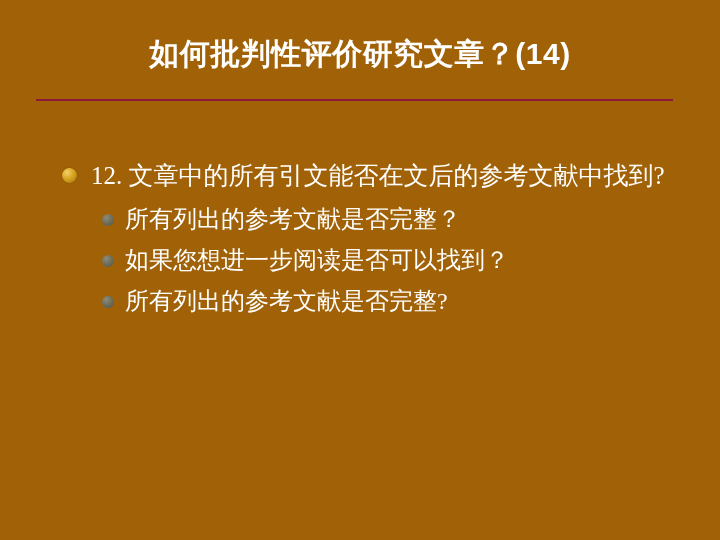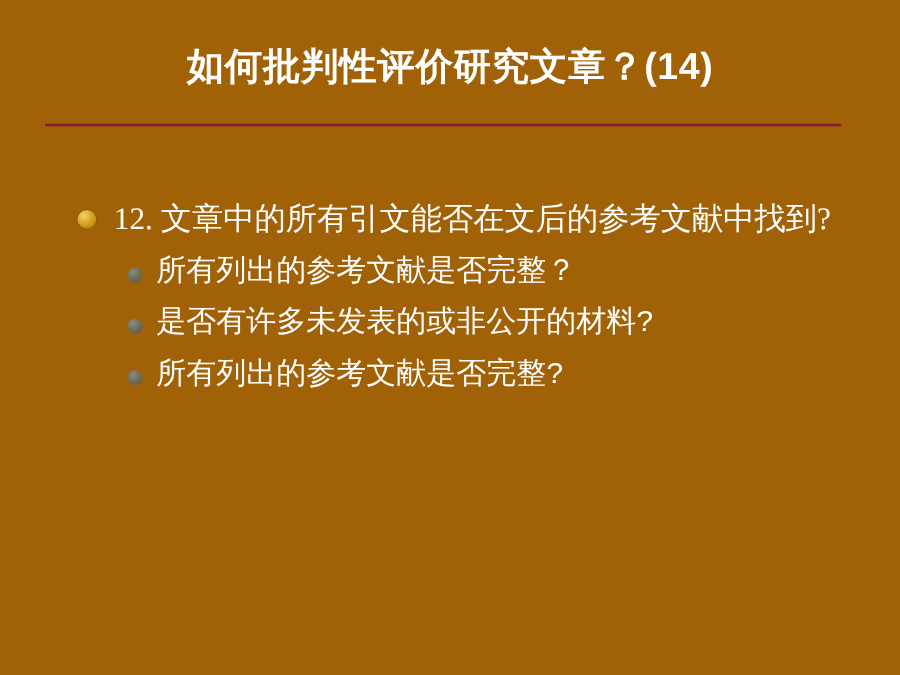--- a/index.html
+++ b/index.html
@@ -90,21 +90,21 @@
   }
   .level2-item {
     position: relative;
     padding-left: 67px;
     margin-bottom: 1px;
   }
   .level2-text {
     color: #ffffff;
     font-size: 24px;
     line-height: 40px;
-    font-family: Liberation Mono, monospace;
+    font-family: Liberation Serif, serif;
     font-weight: normal;
     display: block;
   }
   .bullet-gray {
     position: absolute;
     left: 44px;
     top: 15px;
     width: 12px;
     height: 12px;
     border-radius: 50%;
@@ -129,27 +129,24 @@
       <span class="level1-text">12. 文章中的所有引文能否在文后的参考文献中找到?</span>
     </div>
 
     <ul class="level2-list">
       <li class="level2-item">
         <span class="bullet-gray"></span>
         <span class="level2-text">所有列出的参考文献是否完整？</span>
       </li>
       <li class="level2-item">
         <span class="bullet-gray"></span>
+        <span class="level2-text">如果您想进一步阅读是否可以找到？</span>
       </li>
       <li class="level2-item">
         <span class="bullet-gray"></span>
-      </li>
-      <li class="level2-item">
-        <span class="bullet-gray"></span>
-        <span class="level2-text">是否有许多未发表的或非公开的材料?</span>
       </li>
       <li class="level2-item">
         <span class="bullet-gray"></span>
         <span class="level2-text">所有列出的参考文献是否完整?</span>
       </li>
     </ul>
 
   </div>
 
 </div>

